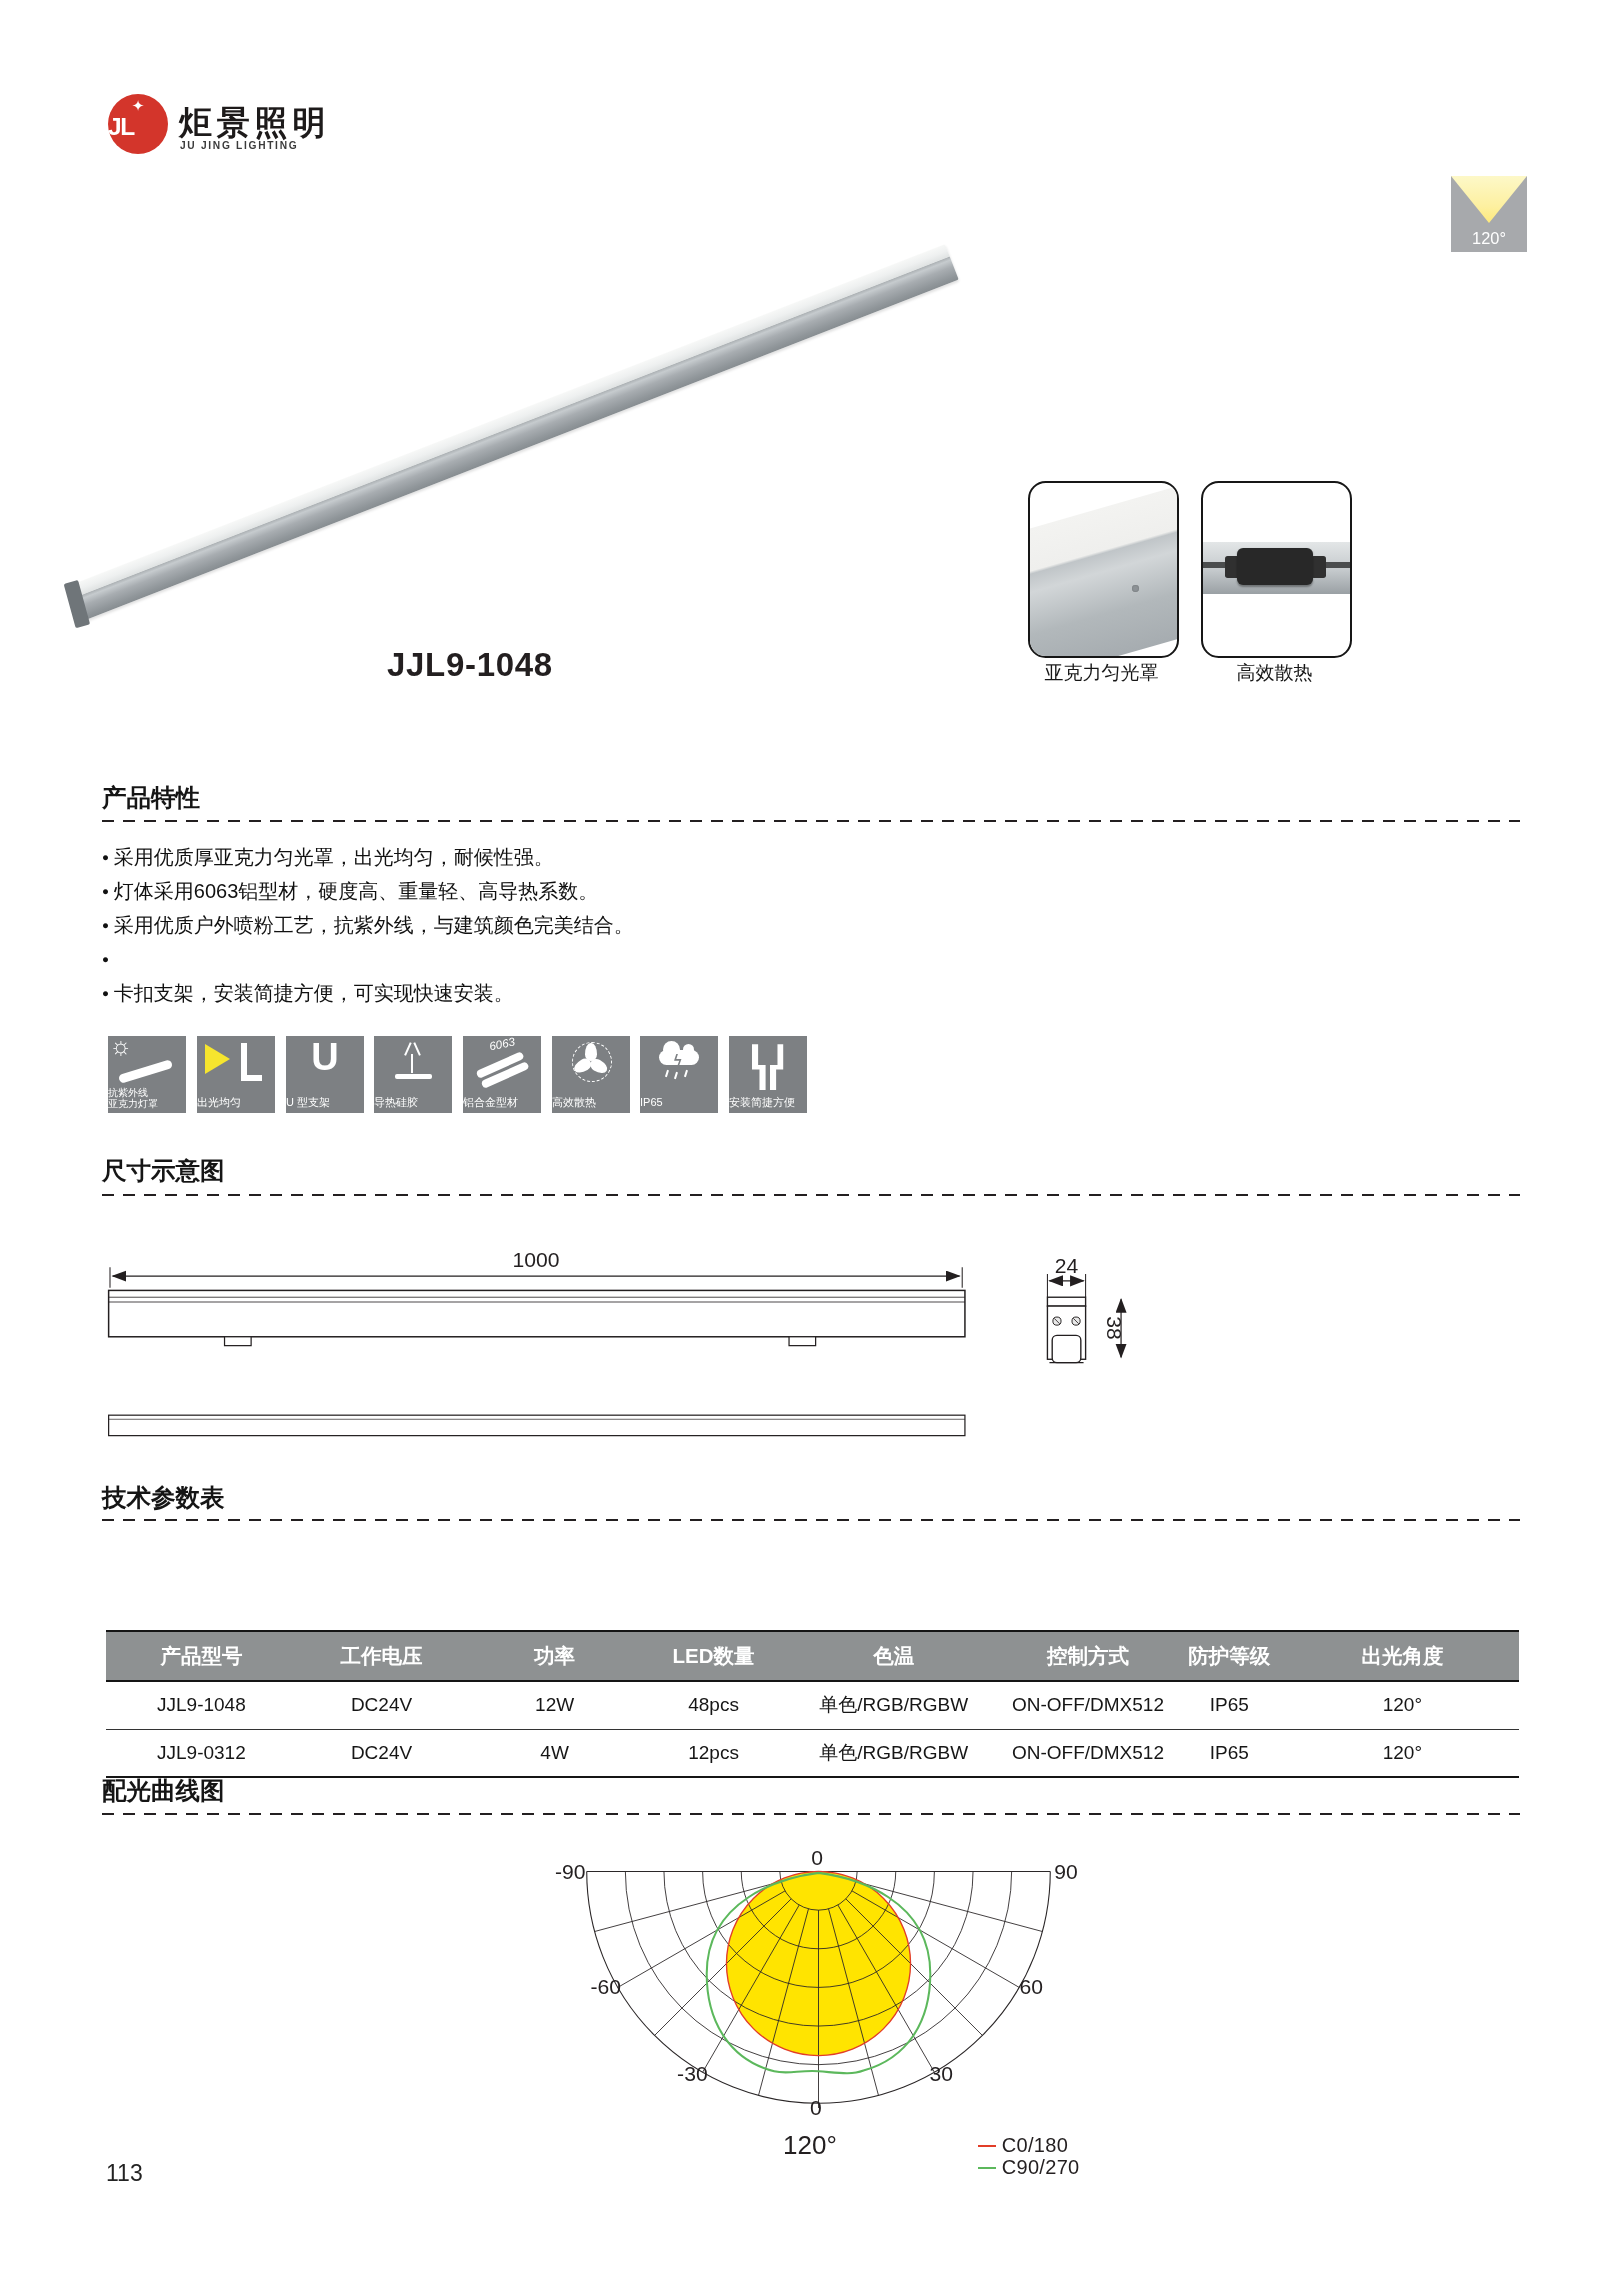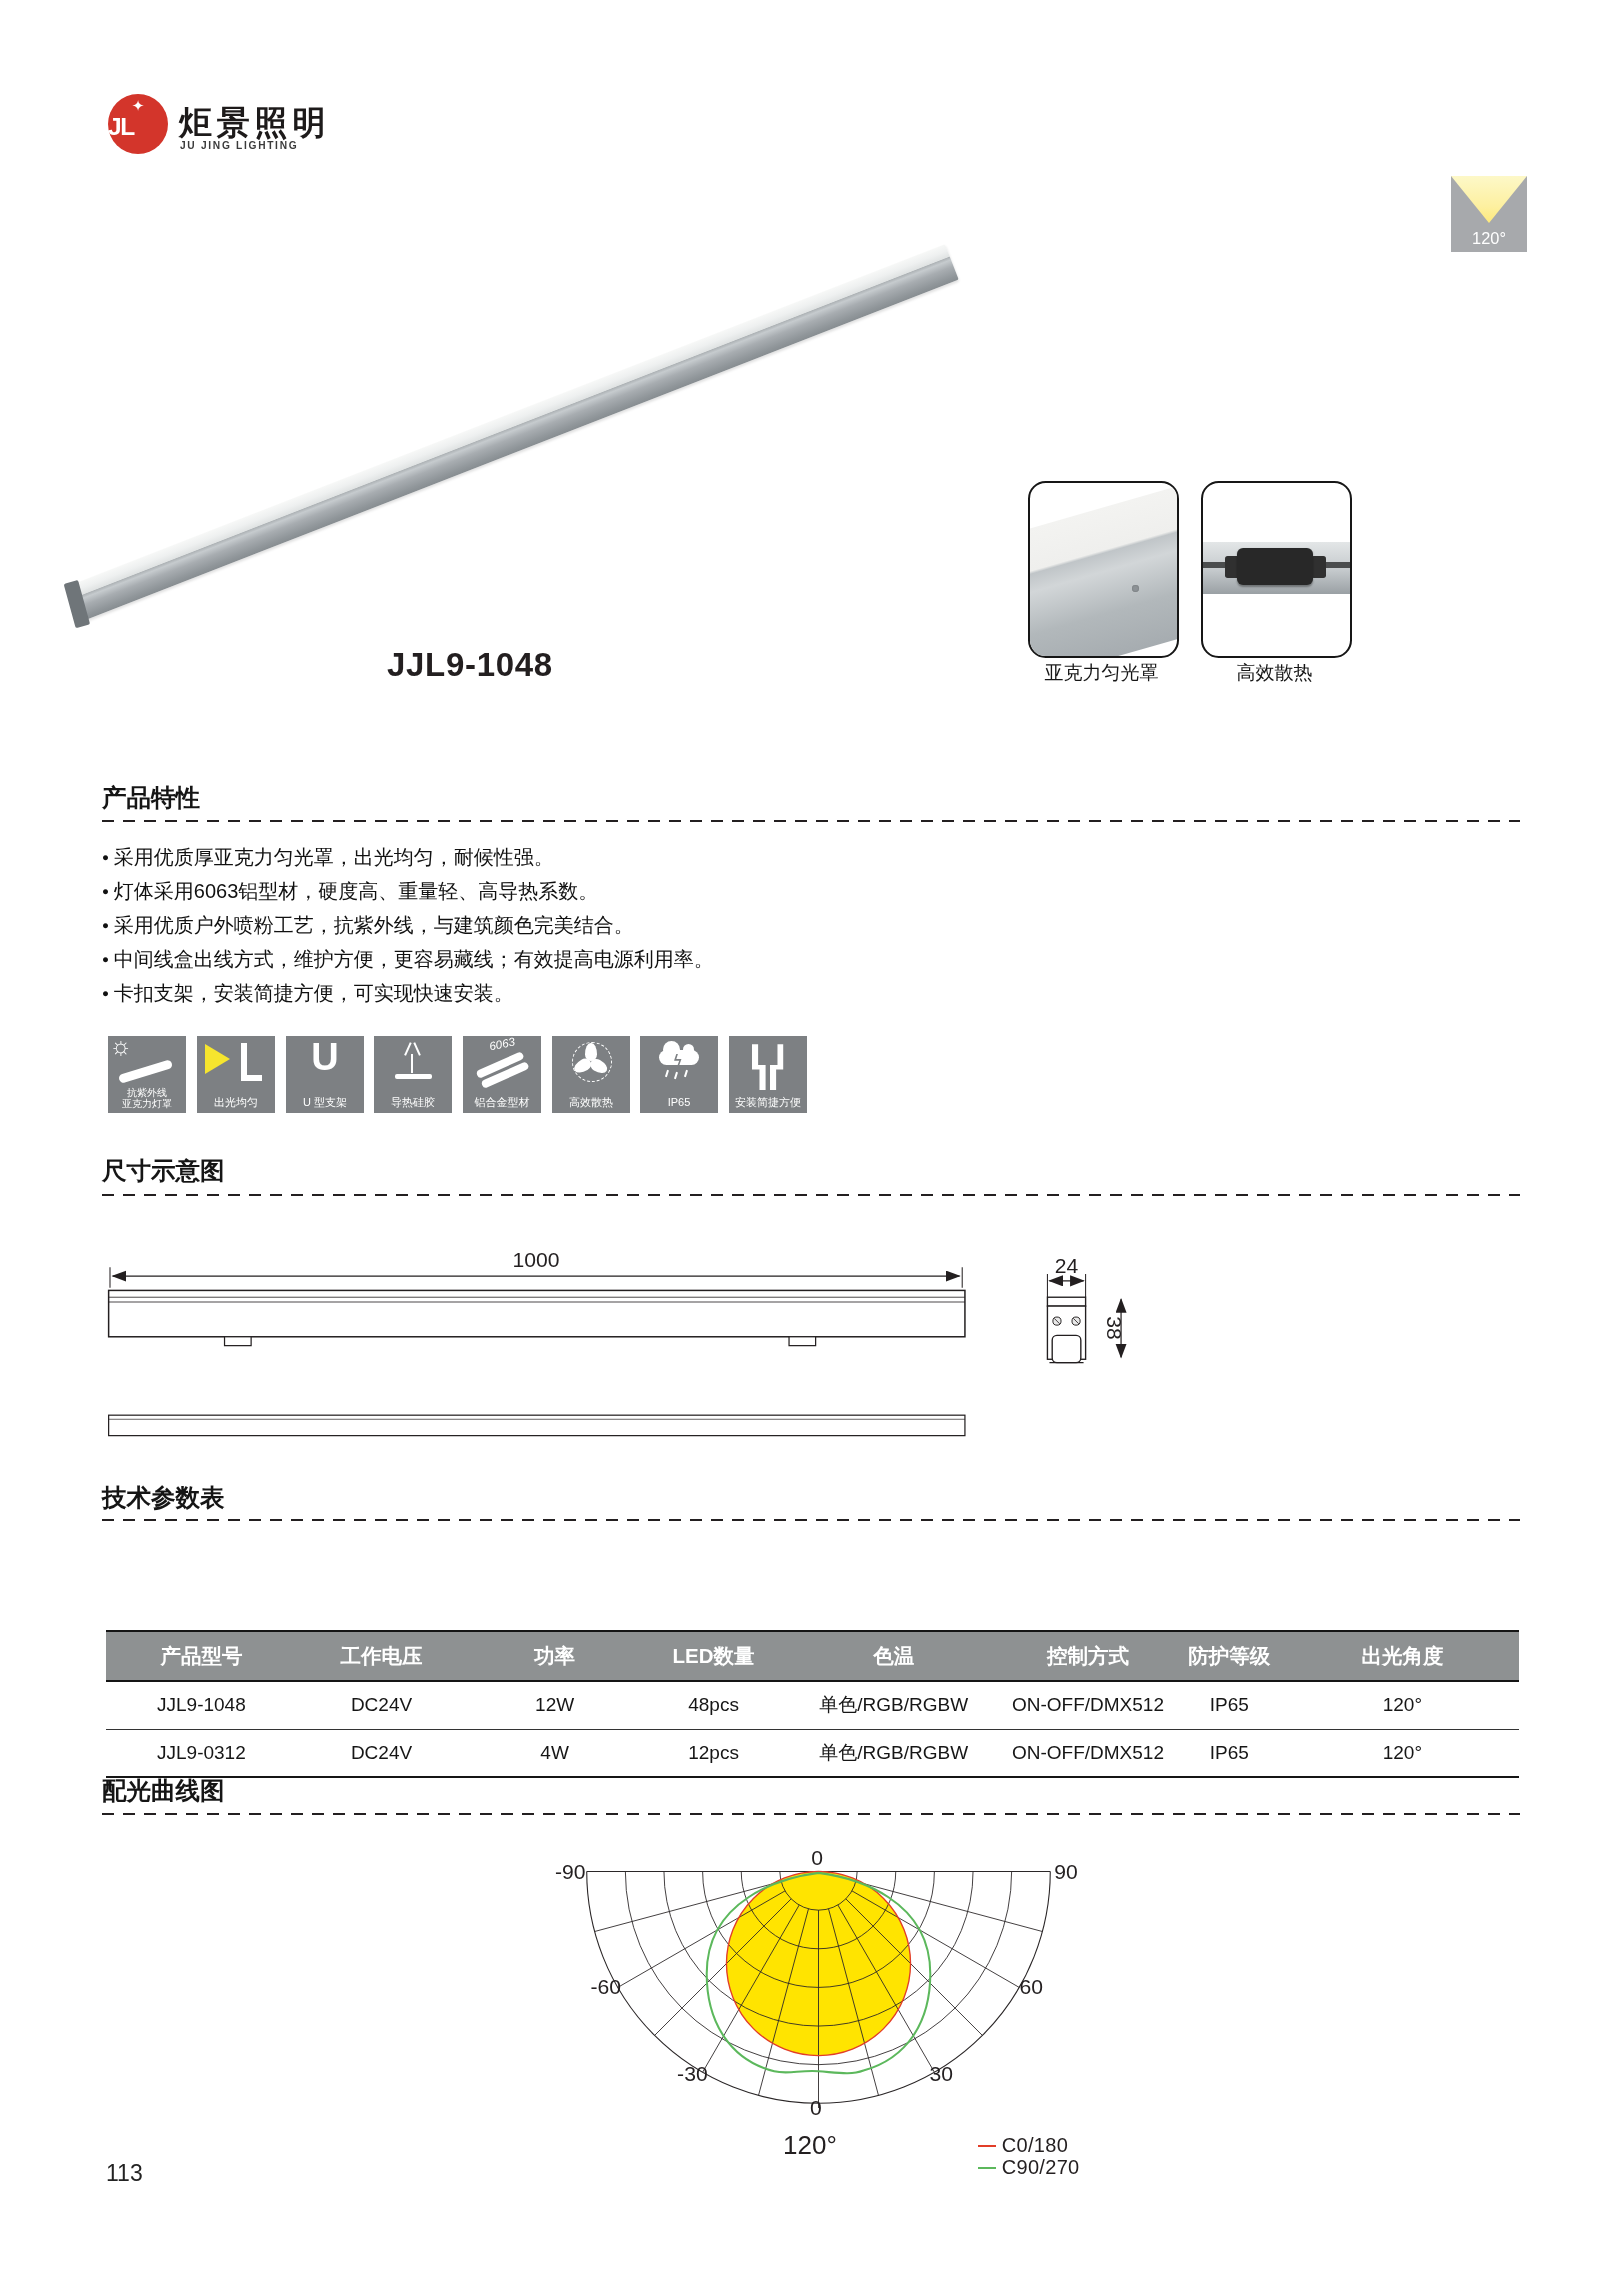--- a/index.html
+++ b/index.html
@@ -45,21 +45,21 @@
   
   .sec-title{left:102px;font-size:24.5px;font-weight:bold;color:#151515;}
   .dash{left:102px;width:1418px;height:2px;
     background:repeating-linear-gradient(90deg,#231f20 0 11.6px,transparent 11.6px 21px);}
   
   .feat{left:102px;top:840px;}
   .b-line{height:34px;display:flex;align-items:center;font-size:20px;color:#111;}
   .b-dot{font-size:11.6px;margin-right:4.8px;line-height:1;}
   
   .tile{top:1036px;width:78px;height:77px;background:#7d8083;overflow:hidden;}
-  .tile-label{position:absolute;bottom:4.8px;width:100%;text-align:center;color:#fff;font-size:11px;line-height:1.15;margin-top:43px;}
+  .tile-label{position:absolute;bottom:4.8px;width:100%;text-align:left;color:#fff;font-size:11px;line-height:1.15;margin-top:43px;}
   .tile-label.two{font-size:10px;bottom:3.4px;}
   .sun{position:absolute;left:1.4px;top:-4.1px;color:#fff;font-size:24.5px;}
   .uvbar{position:absolute;left:10.2px;top:31px;width:55px;height:8.9px;background:#fff;border-radius:4.8px;transform:rotate(-17deg);}
   .tri{position:absolute;left:8.2px;top:8.2px;width:0;height:0;border-top:15.7px solid transparent;border-bottom:15.7px solid transparent;border-left:25px solid #f6e52e;}
   .bracket{position:absolute;left:44px;top:6.8px;width:15px;height:32px;border-left:6.1px solid #fff;border-bottom:6.1px solid #fff;}
   .uglyph{position:absolute;top:0px;width:100%;text-align:center;color:#fff;font-size:38px;font-weight:bold;}
   .dv{position:absolute;width:2px;height:13.6px;background:#fff;}
   .dv1{left:33px;top:5.5px;transform:rotate(24deg);} .dv2{left:42px;top:5.5px;transform:rotate(-24deg);}
   .dn{position:absolute;left:37px;top:17.7px;width:2px;height:19px;background:#fff;}
   .dbar{position:absolute;left:20.5px;top:38px;width:37px;height:4.8px;background:#fff;border-radius:2px;}
@@ -145,21 +145,20 @@
     <div class="b-line">
         <span class="b-dot">●</span>
         <span>灯体采用6063铝型材，硬度高、重量轻、高导热系数。</span>
       </div>
     <div class="b-line">
         <span class="b-dot">●</span>
         <span>采用优质户外喷粉工艺，抗紫外线，与建筑颜色完美结合。</span>
       </div>
     <div class="b-line">
         <span class="b-dot">●</span>
-        <span>中间线盒出线方式，维护方便，更容易藏线；有效提高电源利用率。</span>
       </div>
     <div class="b-line">
         <span class="b-dot">●</span>
         <span>卡扣支架，安装简捷方便，可实现快速安装。</span>
       </div>
   </div>
 
   <div class="abs tile" style="left:108px;">
     <span class="sun">☼</span>
     <div class="uvbar"></div>

